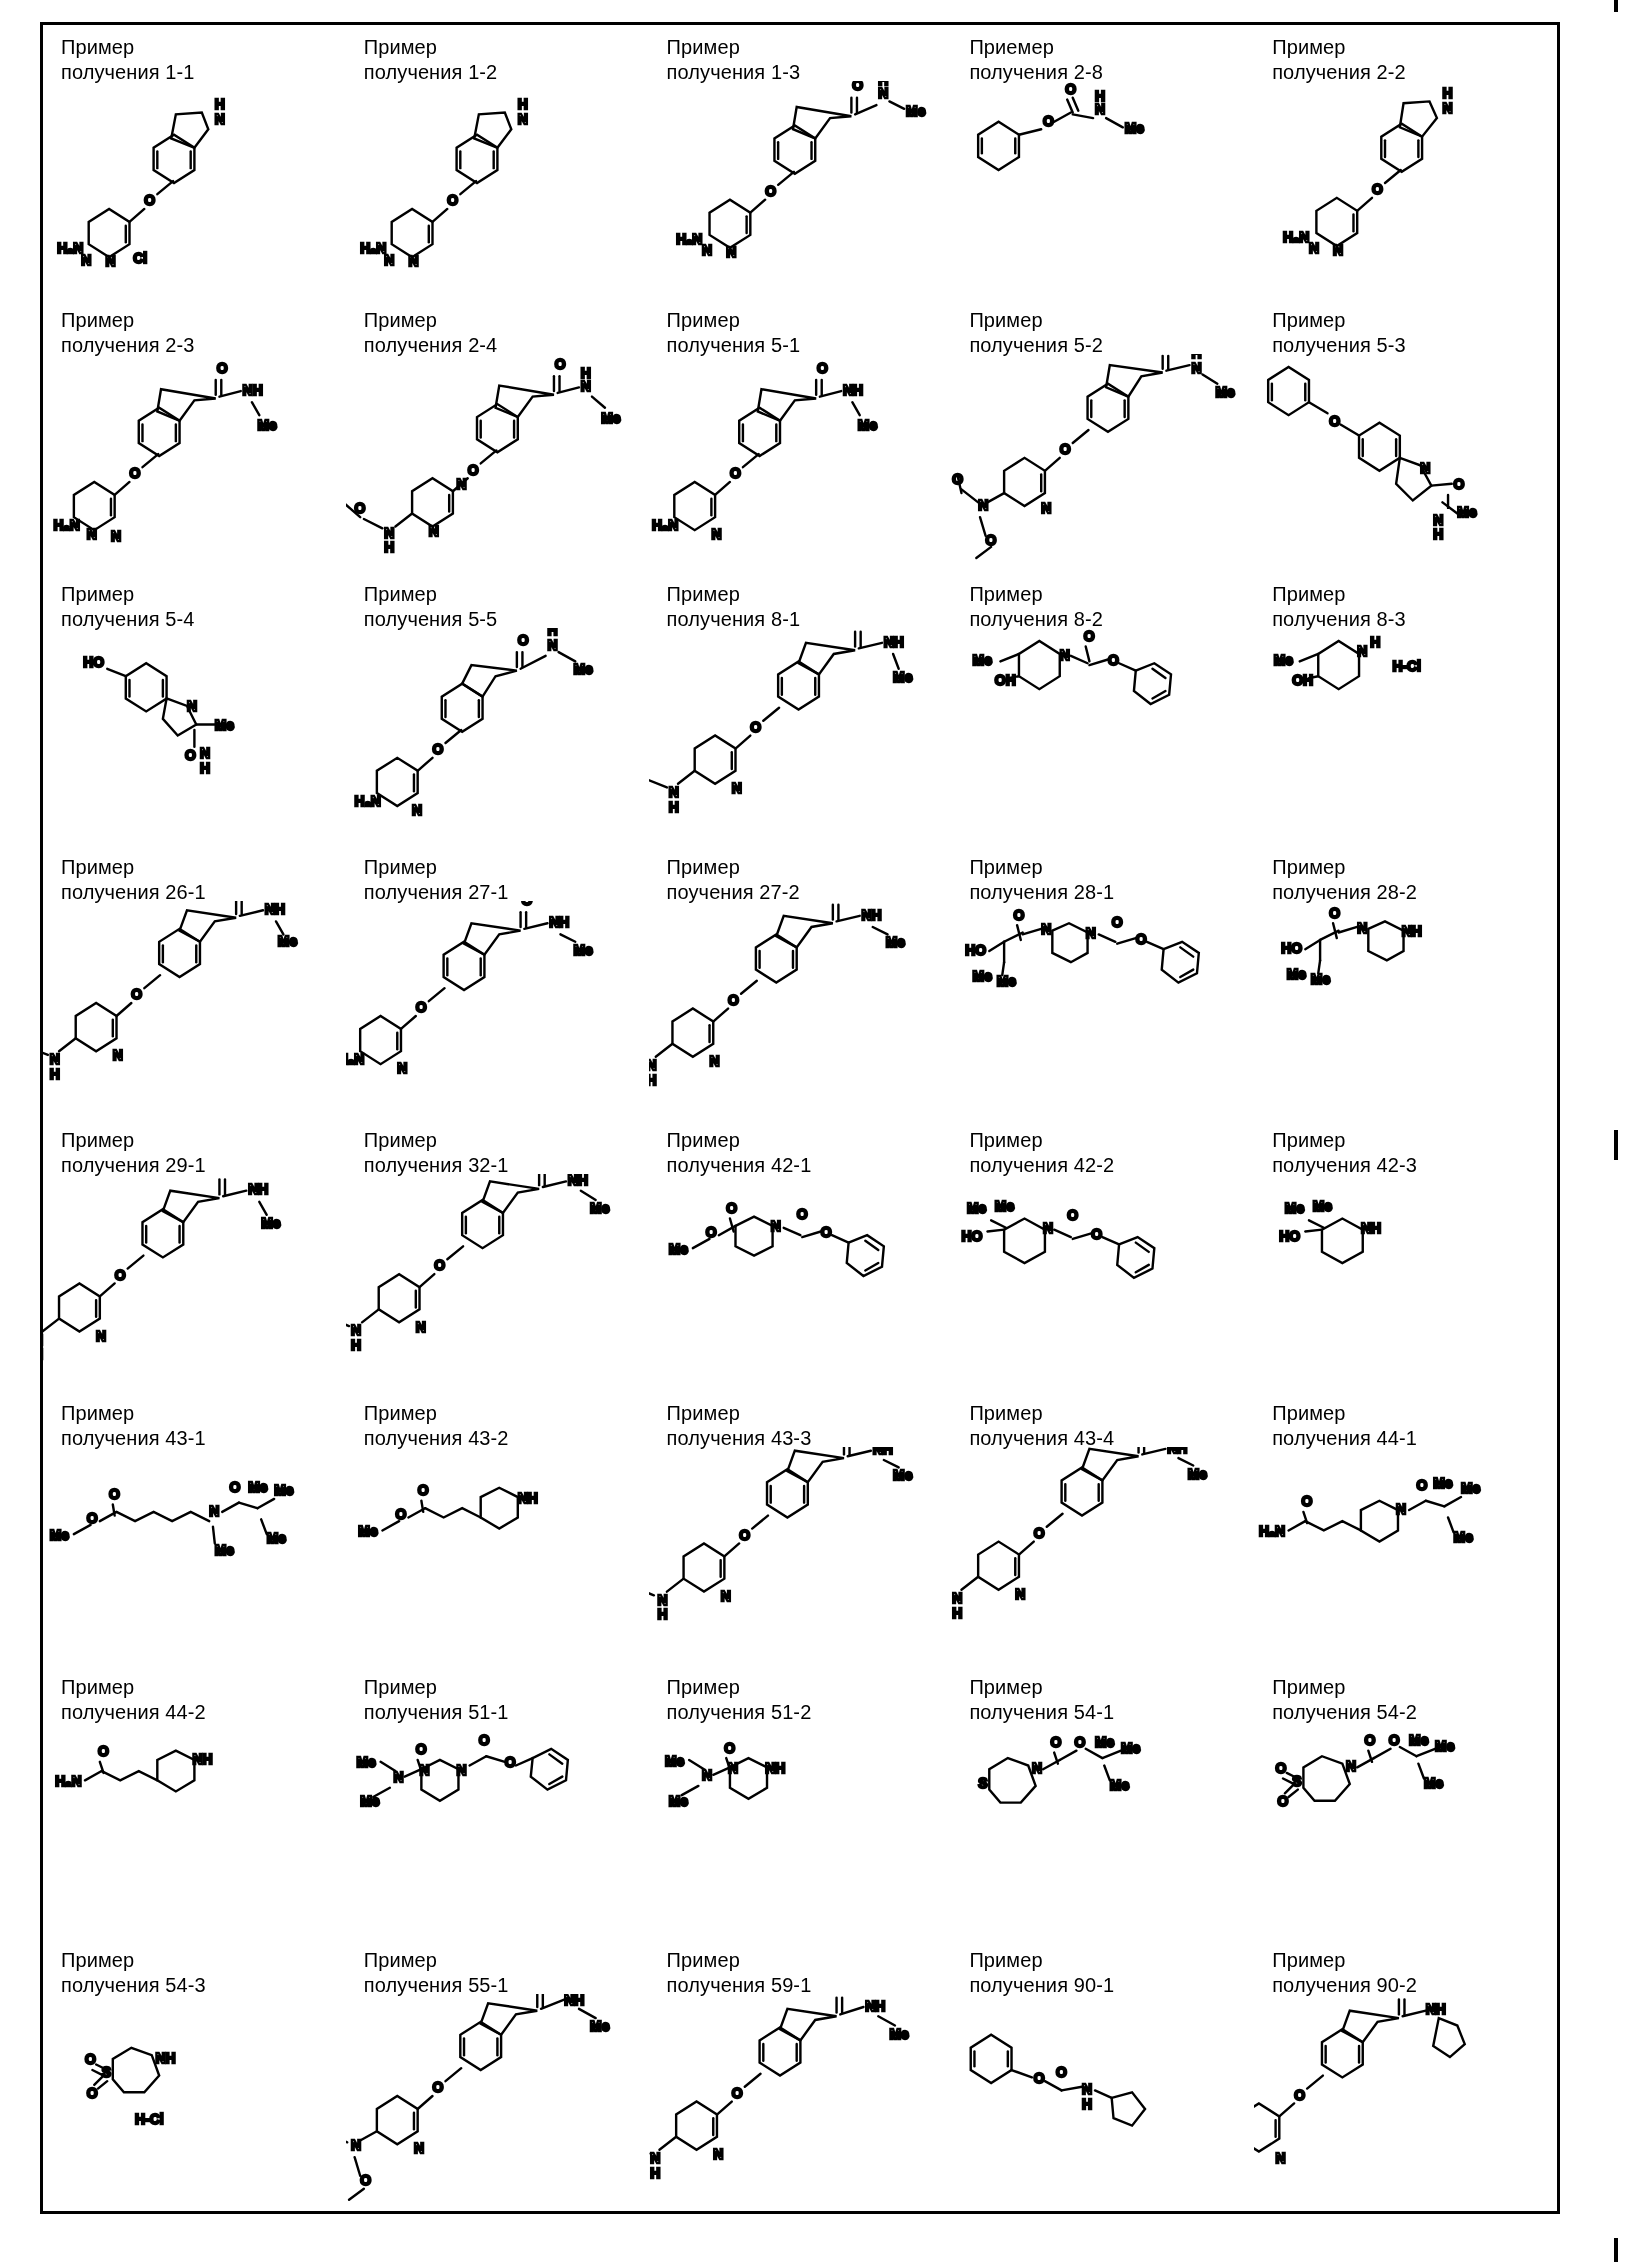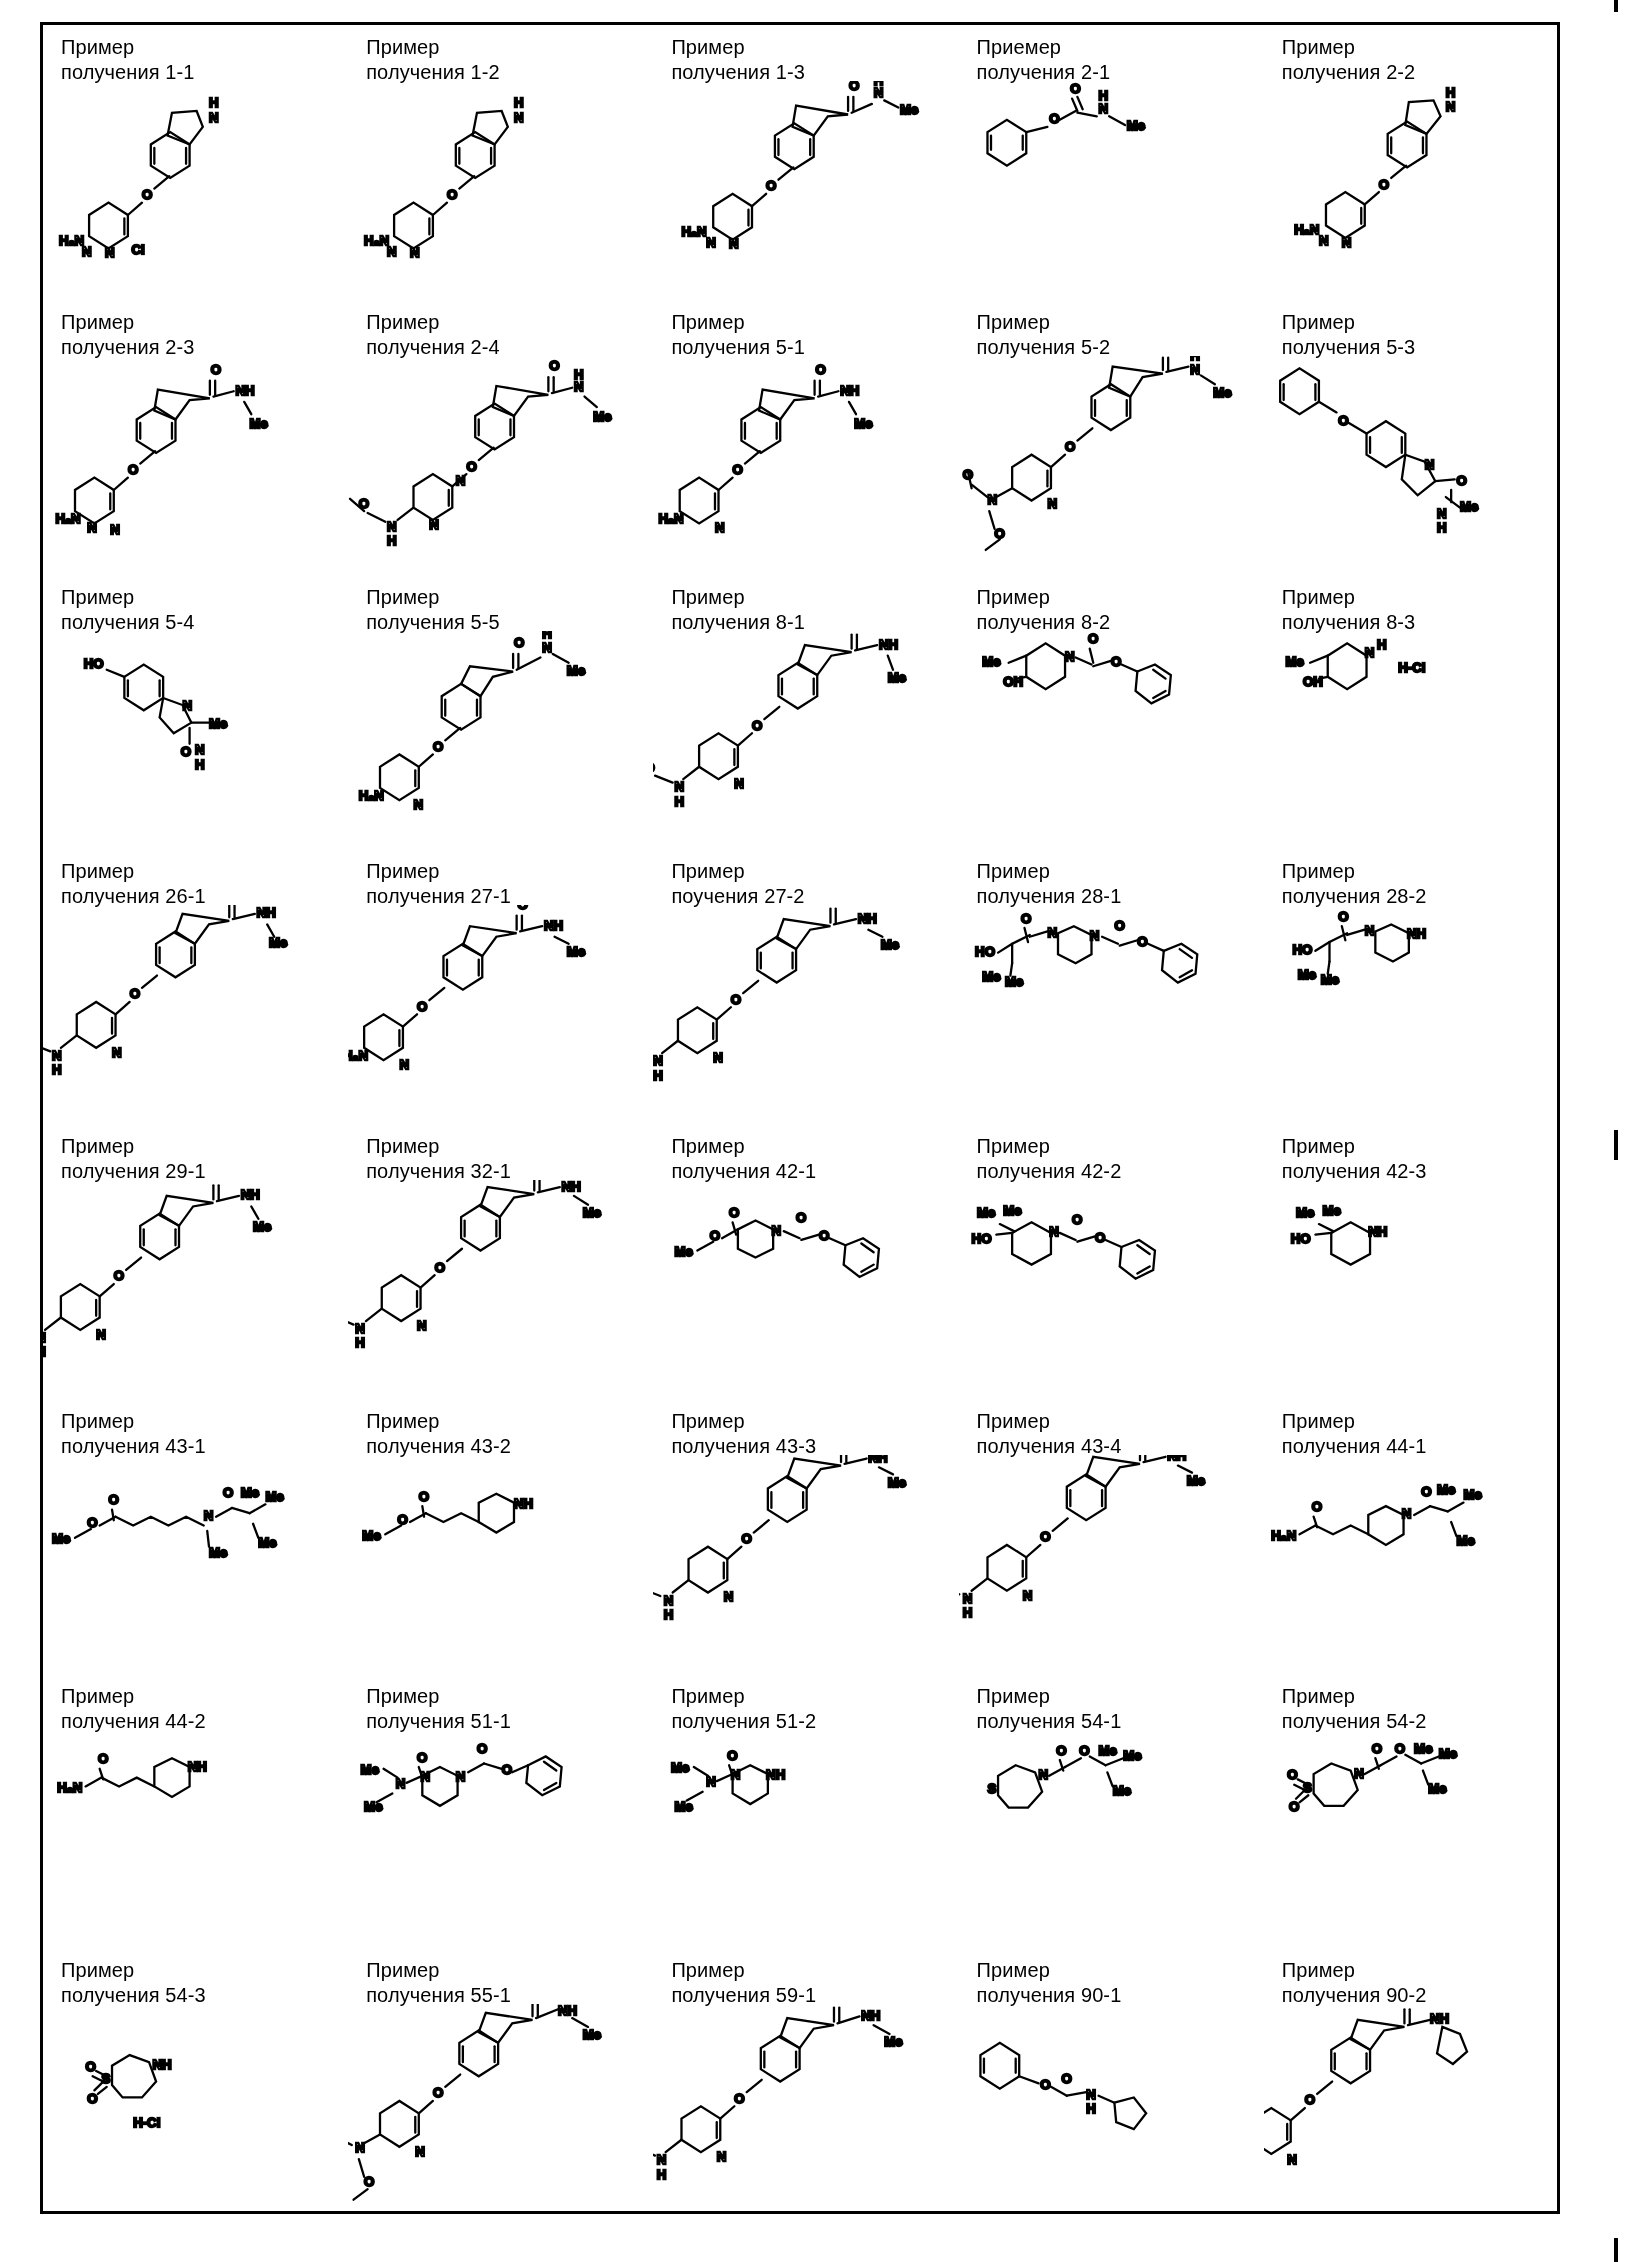--- a/index.html
+++ b/index.html
@@ -31,21 +31,20 @@
   .grid {
     position: absolute;
     left: 0;
     top: 0;
     width: 100%;
     height: 100%;
     display: grid;
     grid-template-columns: repeat(5, 1fr);
     grid-template-rows: repeat(8, 1fr);
     box-sizing: border-box;
-    gap: 12px;
   }
   .cell {
     position: relative;
     box-sizing: border-box;
     padding: 10px 6px 0 18px;
   }
   .cell-label {
     font-size: 20px;
     line-height: 1.25;
     color: #000;
@@ -156,21 +155,21 @@
             <text x="44" y="188" font-size="15">N</text>
             <text x="70" y="190" font-size="15">N</text>
             <text x="16" y="176" font-size="15">H₂N</text>
           </g>
         </svg>
       </div>
     </div>
 
     <div class="cell">
       <div class="cell-label">Приемер
-получения 2-1</div>
+получения 2-8</div>
       <div class="struct">
         <svg viewBox="0 0 300 230" preserveAspectRatio="xMidYMid meet">
           <g stroke="#000" stroke-width="2.6" fill="none" stroke-linecap="round">
             <path d="M60 58 L60 82 L38 96 L16 82 L16 58 L38 44 Z"></path>
             <path d="M56 62 L56 78"></path>
             <path d="M20 62 L20 78"></path>
             <path d="M60 58 L84 52"></path>
             <text x="86" y="48" font-size="15">O</text>
             <path d="M98 44 L116 34"></path>
             <text x="110" y="14" font-size="15">O</text>

